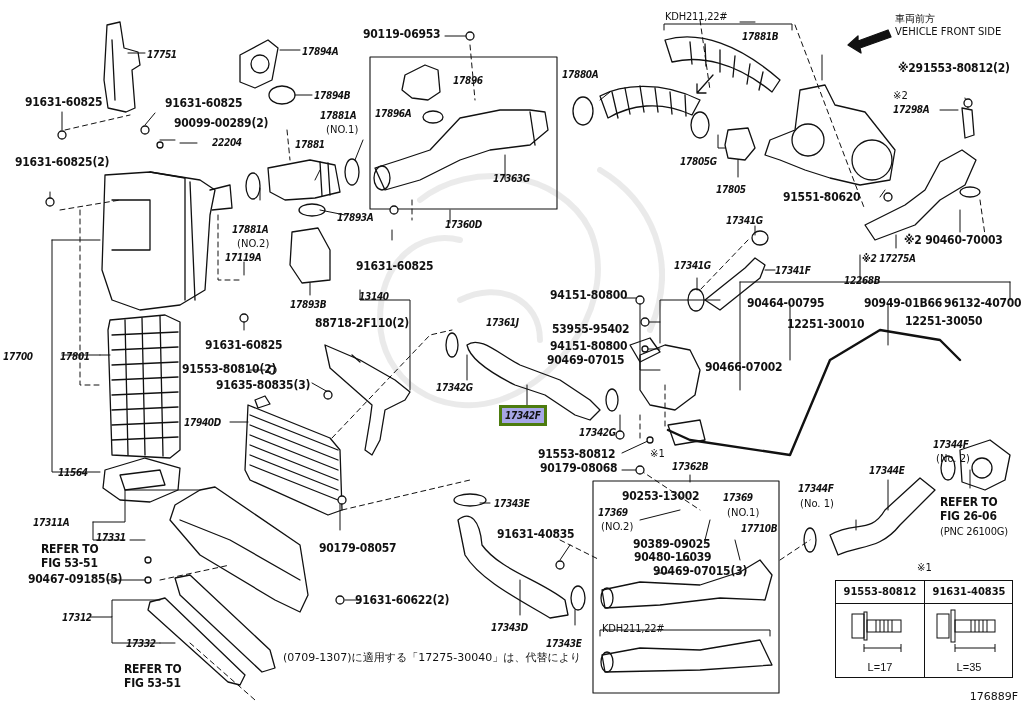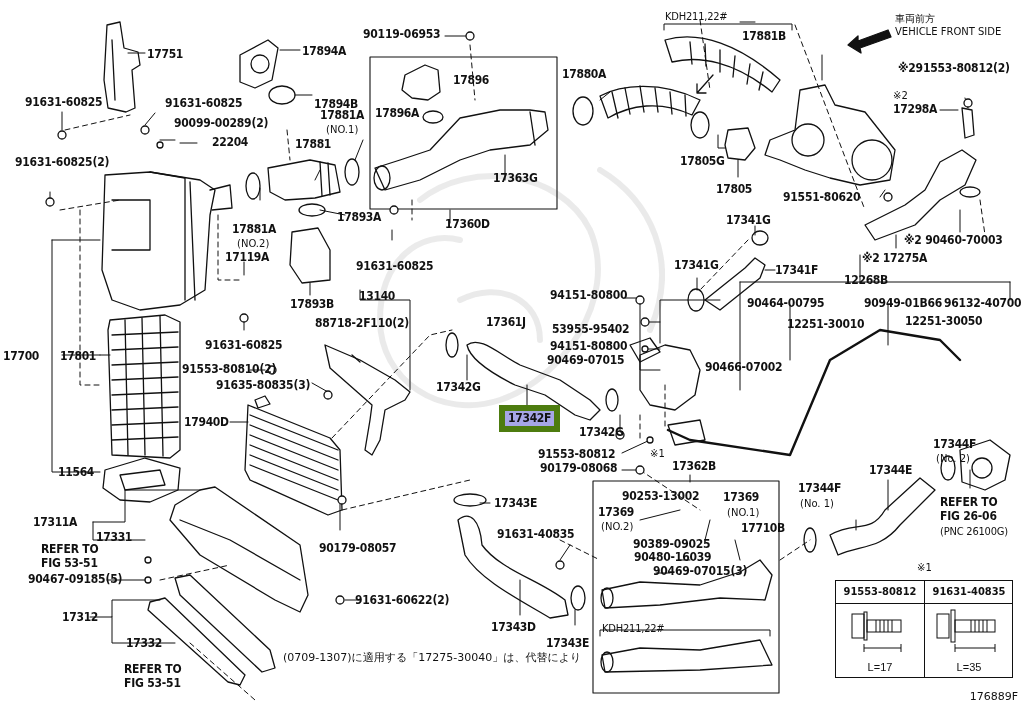--- a/index.html
+++ b/index.html
@@ -1,23 +1,23 @@
 <!DOCTYPE html>
 <html><head>
 <meta charset="utf-8">
 <style>
   html, body { margin:0; padding:0; background:#ffffff; }
   #canvas { position:relative; width:1024px; height:707px; overflow:hidden; background:#ffffff;
     font-family:"Liberation Sans", "DejaVu Sans", sans-serif; color:#111; }
   svg.art { position:absolute; left:0; top:0; }
   .lbl { position:absolute; font-family:"DejaVu Sans Condensed","DejaVu Sans", sans-serif; font-weight:bold;
     font-size:12px; line-height:13px; white-space:nowrap; color:#111; letter-spacing:-0.2px; cursor:pointer; }
-  .lbl.big { font-size:12px; line-height:15px; letter-spacing:-0.3px; }
+  .lbl.big { font-size:10px; line-height:15px; letter-spacing:-0.3px;font-style:italic; }
   .lbl.sm { font-size:11px; font-weight:normal; }
-  .hl { background:#a6a6e6; border:6px solid #4d7c0f; padding:0 3px; }
+  .hl { background:#a6a6e6; border:3px solid #4d7c0f; padding:0 3px; }
   .sub { position:absolute; font-size:10px; font-weight:normal; font-family:"DejaVu Sans", sans-serif; white-space:nowrap; }
   .notebox { position:absolute; left:283px; top:650px; font-size:11px; line-height:15px; font-family:"DejaVu Sans", sans-serif; }
   .notebox .title { text-decoration:underline; font-weight:bold; }
   .bolt-table { position:absolute; left:835px; top:580px; width:176px; height:96px; border:1.5px solid #111; }
   .bolt-table .col { position:absolute; top:0; width:88px; height:96px; }
   .bolt-table .col.r { left:88px; border-left:1.5px solid #111; }
   .bolt-table .hdr { height:22px; border-bottom:1px solid #111; font-weight:bold; font-size:11px; text-align:center; line-height:22px;
      font-family:"DejaVu Sans Condensed","DejaVu Sans", sans-serif; }
   .bolt-table .len { position:absolute; bottom:4px; width:100%; text-align:center; font-size:11px; }
   .fig-id { position:absolute; right:6px; bottom:4px; font-size:11px; font-family:"DejaVu Sans", sans-serif; }
@@ -285,21 +285,21 @@
         <circle cx="645" cy="349" r="3"></circle>
     <circle cx="640" cy="300" r="4"></circle>
   </g>
 </svg>
 
 <span class="lbl big" style="left:147px;top:47px">17751</span>
 <span class="lbl big" style="left:302px;top:44px">17894A</span>
 <span class="lbl" style="left:363px;top:28px">90119-06953</span>
 <span class="lbl big" style="left:453px;top:73px">17896</span>
 <span class="lbl big" style="left:375px;top:106px">17896A</span>
-<span class="lbl big" style="left:314px;top:97px">17894B</span>
+<span class="lbl big" style="left:314px;top:88px">17894B</span>
 <span class="lbl big" style="left:320px;top:108px">17881A</span>
 <span class="sub" style="left:326px;top:124px">(NO.1)</span>
 <span class="lbl" style="left:25px;top:96px">91631-60825</span>
 <span class="lbl" style="left:165px;top:97px">91631-60825</span>
 <span class="lbl" style="left:174px;top:117px">90099-00289(2)</span>
 <span class="lbl big" style="left:212px;top:135px">22204</span>
 <span class="lbl big" style="left:295px;top:137px">17881</span>
 <span class="lbl big" style="left:493px;top:171px">17363G</span>
 <span class="lbl" style="left:15px;top:156px">91631-60825(2)</span>
 <span class="lbl big" style="left:232px;top:222px">17881A</span>

